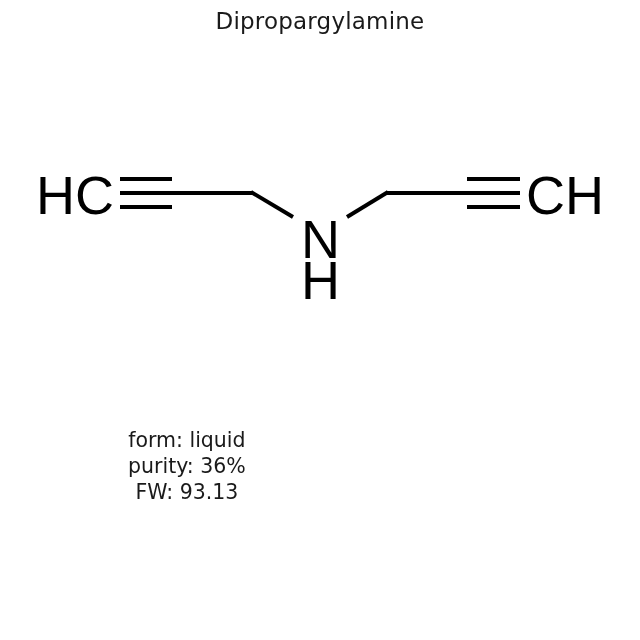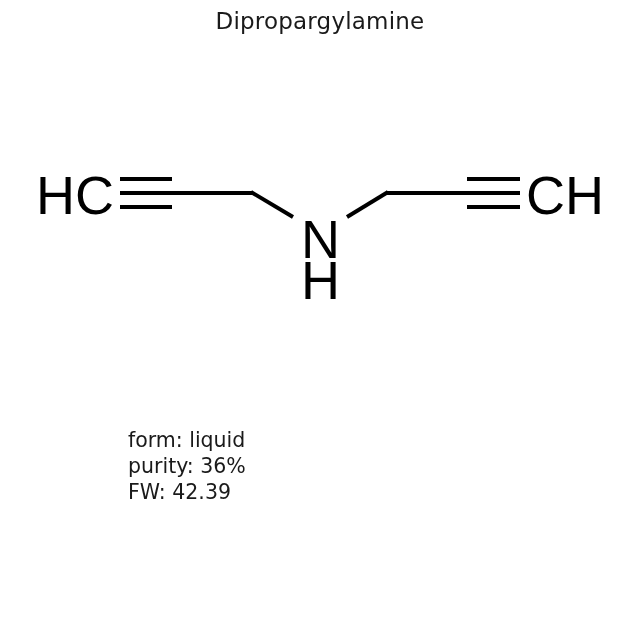--- a/index.html
+++ b/index.html
@@ -43,21 +43,21 @@
     }
     .props {
       position: absolute;
       left: 128px;
       top: 427px;
       font-family: "DejaVu Sans", sans-serif;
       font-size: 20.5px;
       line-height: 26px;
       color: #1a1a1a;
     }
-    .props div { white-space: nowrap; }
+    .props div { white-space: nowrap; text-align: center; }
   </style>
 </head>
 <body>
 
 <div class="title">Dipropargylamine</div>
 
 <svg class="structure" width="640" height="640" viewBox="0 0 640 640">
 
   <text class="atom-label" x="36" y="214">HC</text>
 
@@ -84,14 +84,14 @@
     <line class="bond" x1="467" y1="193" x2="520" y2="193"></line>
     <line class="bond" x1="467" y1="207" x2="520" y2="207"></line>
   </g>
 
   <text class="atom-label" x="526" y="214">CH</text>
 </svg>
 
 <div class="props">
   <div>form: liquid</div>
   <div>purity: 36%</div>
-  <div>FW: 42.39</div>
+  <div>FW: 93.13</div>
 </div>
 
 </body></html>

